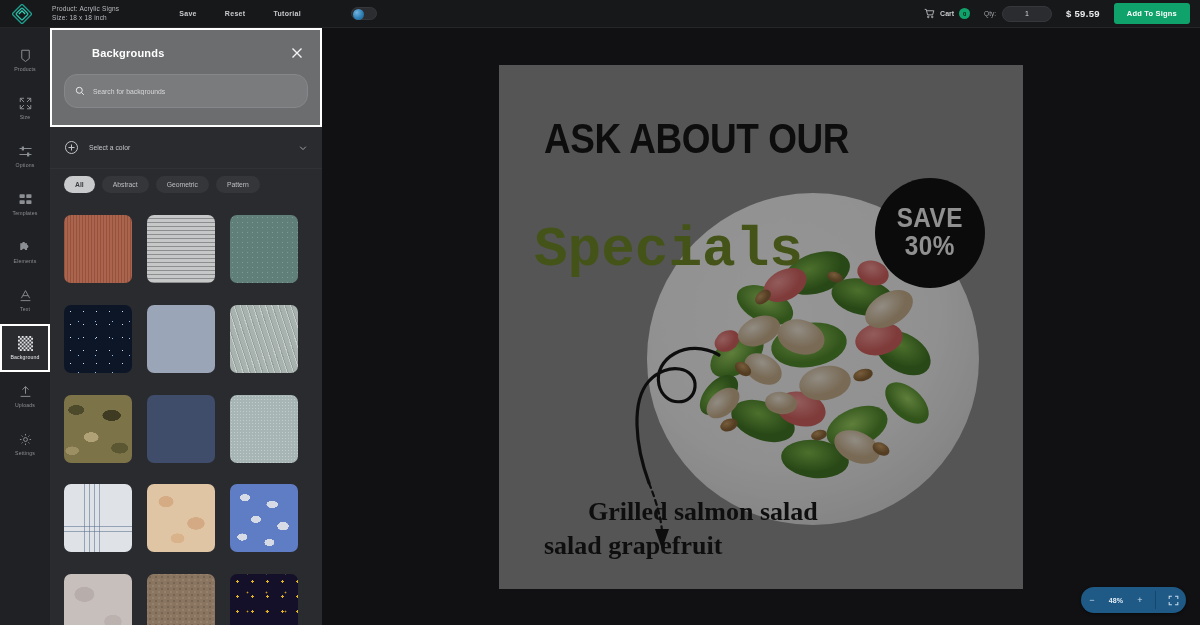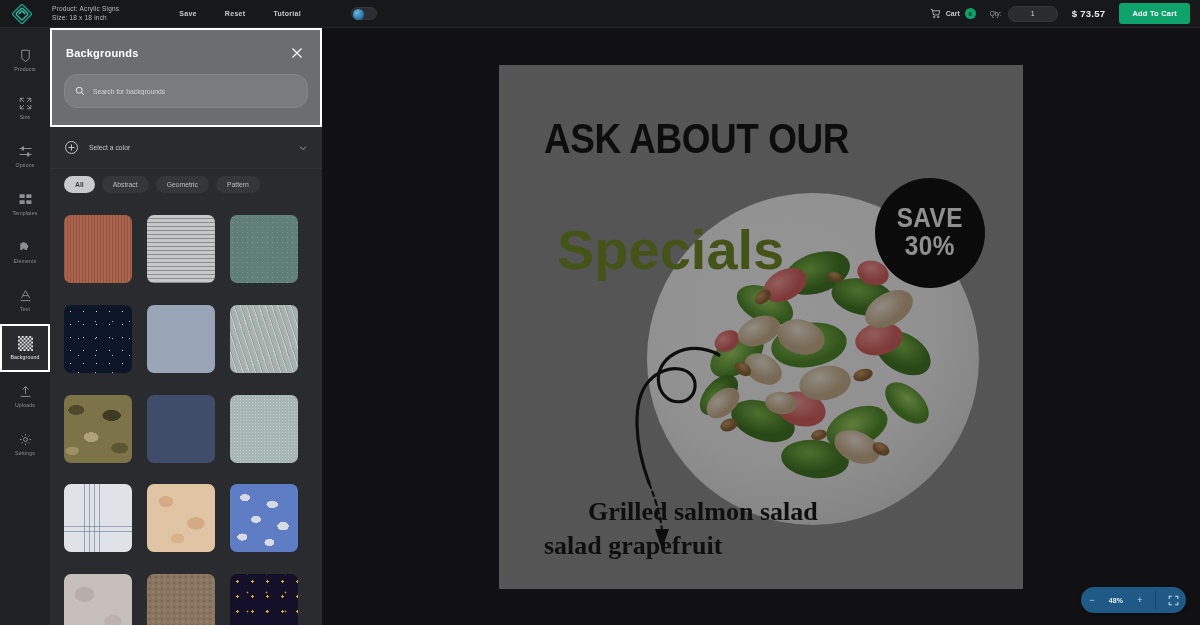--- a/index.html
+++ b/index.html
@@ -77,20 +77,21 @@
     background: #2a2b2f; z-index: 20; overflow: hidden;
   }
   #panel-head-hl {
     position: absolute; left: 0; top: 0; width: 272px; height: 99px;
     background: #6c6d6f; border: 2px solid #ffffff; z-index: 3;
     display: flex; flex-direction: column;
   }
   .panel-title-row {
     display: flex; align-items: center; justify-content: space-between;
     padding: 16px 16px 0 14px;
+    margin-left: 26px;
   }
   .panel-title { font-size: 11px; color: #ffffff; font-weight: bold; letter-spacing: .2px; }
   .panel-close { width: 14px; height: 14px; cursor: pointer; opacity: .92; }
   #search-wrap { padding: 14px 12px 0 12px; }
   #search-box {
     height: 26px; border-radius: 13px; background: #7a7b7d;
     display: flex; align-items: center; padding: 16px 10px; gap: 8px;
     border: 1px solid #86878a;
   }
   #search-input {
@@ -138,22 +139,22 @@
     font-family: "Liberation Sans", sans-serif; font-weight: bold;
     font-size: 42px; letter-spacing: -0.5px; color: #101010;
     transform: scaleX(0.88); transform-origin: left center; white-space: nowrap;
   }
   #hl-daily {
     position: absolute; left: 45px; top: 105px;
     font-family: "Liberation Serif", serif; font-weight: bold;
     font-size: 56px; color: #6f8a23; line-height: .97; white-space: nowrap;
   }
   #hl-specials {
-    position: absolute; left: 58px; top: 158px;
-    font-family: Liberation Sans, sans-serif; font-weight: bold;
+    position: absolute; left: 35px; top: 158px;
+    font-family: Liberation Mono, monospace; font-weight: bold;
     font-size: 56px; color: #6f8a23; line-height: .97; white-space: nowrap;
   }
   #badge {
     position: absolute; right: 38px; top: 113px; width: 110px; height: 110px;
     border-radius: 50%; background: #0d0d0d; color: #f2f2f2;
     display: flex; flex-direction: column; align-items: center; justify-content: center;
     line-height: 1.02;
   }
   #badge .b1, #badge .b2 {
     font-weight: bold; font-size: 27px; letter-spacing: .5px;
@@ -239,22 +240,22 @@
         </svg>
         <span class="lbl">Cart</span>
         <span class="cart-badge">0</span>
       </div>
 
       <div id="qty-group">
         <span class="qlbl">Qty:</span>
         <input id="qty-input" type="text" value="1" style="">
       </div>
 
-      <span id="price">$ 73.57</span>
-      <button id="add-cart">Add To Cart</button>
+      <span id="price">$ 59.59</span>
+      <button id="add-cart">Add To Signs</button>
     </div>
   </div>
 
   <div id="rail">
 
     <div class="rail-item">
       <svg width="15" height="15" viewBox="0 0 20 20" fill="none" stroke="currentColor" stroke-width="1.3">
         <path d="M5 3h10v11l-5 4-5-4V3z"></path>
       </svg>
       <span class="ri-label">Products</span>

